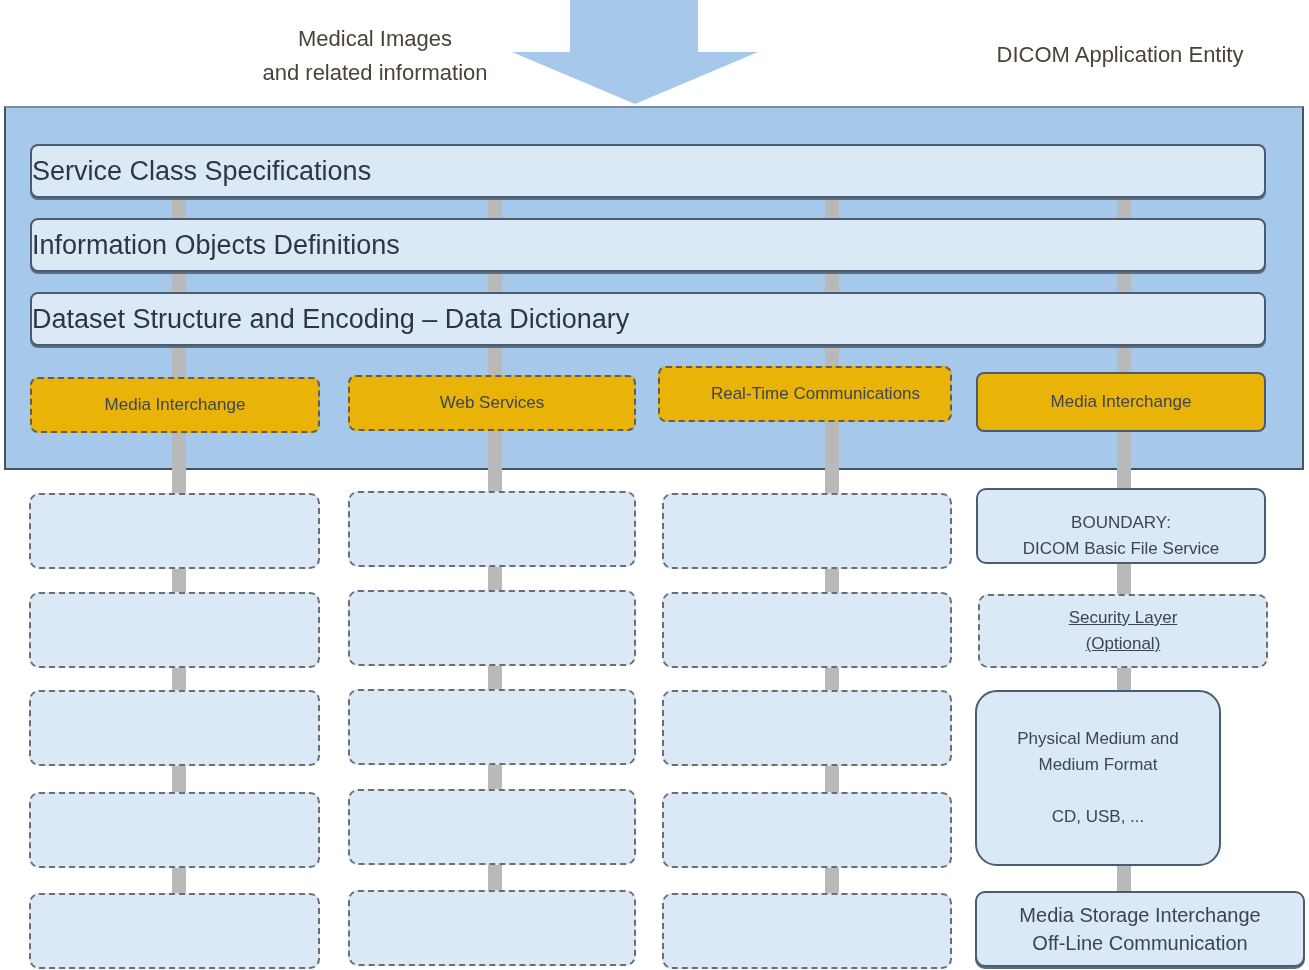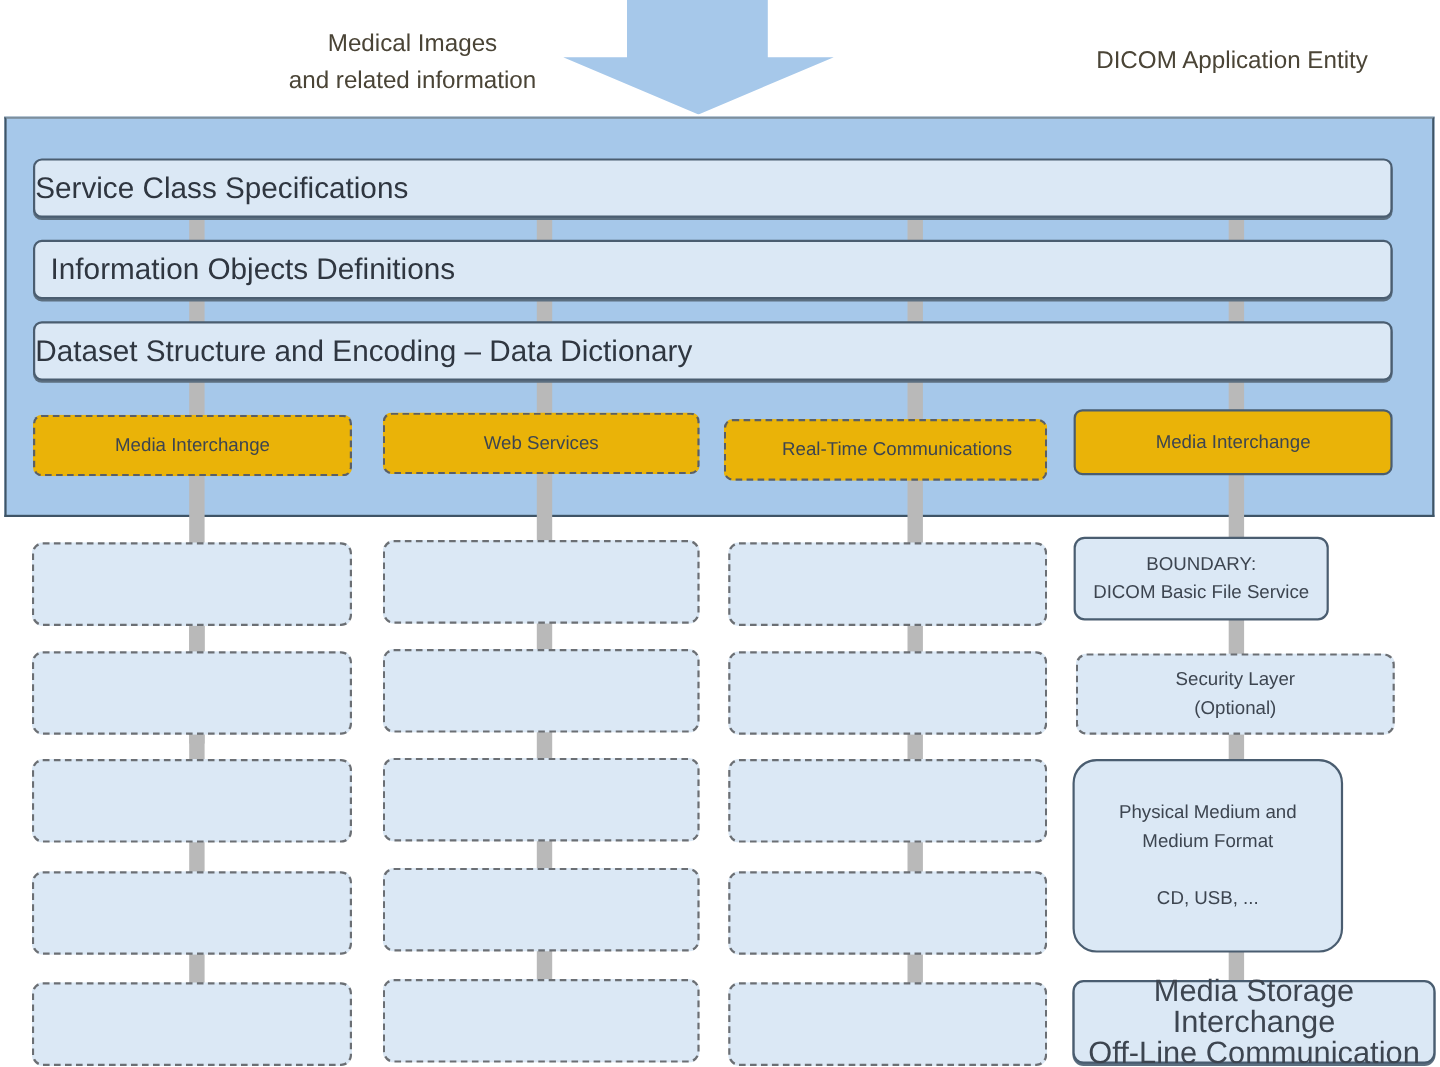--- a/index.html
+++ b/index.html
@@ -57,34 +57,34 @@
 
 <div class="abs conn" style="left:172px; top:196px; height:480px;"></div>
 <div class="abs conn" style="left:488px; top:196px; height:700px;"></div>
 <div class="abs conn" style="left:825px; top:196px; height:700px;"></div>
 <div class="abs conn" style="left:1117px; top:196px; height:700px;"></div>
 <div class="abs conn" style="left:172px; top:560px; height:340px;"></div>
 
 <div class="abs layer" style="top:144px;">
   <span>Service Class Specifications</span>
 </div>
-<div class="abs layer" style="top:218px;padding-left:14px;">
+<div class="abs layer" style="top:218px;">
   <span>Information Objects Definitions</span>
 </div>
 <div class="abs layer" style="top:292px;">
   <span>Dataset Structure and Encoding – Data Dictionary</span>
 </div>
 
 <div class="abs proto dashed" style="left:30px; top:377px; width:290px;">
   <span>Media Interchange</span>
 </div>
 <div class="abs proto dashed" style="left:348px; top:375px; width:288px;">
   <span>Web Services</span>
 </div>
-<div class="abs proto dashed" style="left:658px; top:381px; width:294px;padding-left:21px;">
+<div class="abs proto dashed" style="left:658px; top:366px; width:294px;padding-left:21px;">
   <span>Real-Time Communications</span>
 </div>
 <div class="abs proto solid" style="left:976px; top:372px; width:290px; height:60px;">
   <span>Media Interchange</span>
 </div>
 
 <div class="abs cell" style="left:29px; top:493px; width:291px;"></div>
 <div class="abs cell" style="left:29px; top:592px; width:291px;"></div>
 <div class="abs cell" style="left:29px; top:690px; width:291px;"></div>
 <div class="abs cell" style="left:29px; top:792px; width:291px;"></div>
@@ -95,30 +95,30 @@
 <div class="abs cell" style="left:348px; top:689px; width:288px;"></div>
 <div class="abs cell" style="left:348px; top:789px; width:288px;"></div>
 <div class="abs cell" style="left:348px; top:890px; width:288px;"></div>
 
 <div class="abs cell" style="left:662px; top:493px; width:290px;"></div>
 <div class="abs cell" style="left:662px; top:592px; width:290px;"></div>
 <div class="abs cell" style="left:662px; top:690px; width:290px;"></div>
 <div class="abs cell" style="left:662px; top:792px; width:290px;"></div>
 <div class="abs cell" style="left:662px; top:893px; width:290px;"></div>
 
-<div class="abs rbox" style="left:976px; top:488px; width:232px; height:76px;">
+<div class="abs rbox" style="left:976px; top:488px; width:290px; height:76px;justify-content:flex-end;">
   <div>BOUNDARY:</div>
   <div>DICOM Basic File Service</div>
 </div>
-<div class="abs rbox" style="left:978px; top:594px; width:290px; height:74px; border-style:dashed; border-color:#6b6f74;">
+<div class="abs rbox" style="left:978px; top:594px; width:290px; height:74px; border-style:dashed; border-color:#6b6f74;text-decoration:underline;">
   <div>Security Layer</div>
   <div>(Optional)</div>
 </div>
 <div class="abs rbox" style="left:975px; top:690px; width:246px; height:176px; border-radius:22px;">
   <div>Physical Medium and</div>
   <div>Medium Format</div>
   <div style="height:26px;"></div>
   <div>CD, USB, ...</div>
 </div>
-<div class="abs rbox" style="left:975px; top:891px; width:330px; height:76px; font-size:28px; line-height:28px; box-shadow:0 2px 0 #5c6f80;">
+<div class="abs rbox" style="left:975px; top:891px; width:330px; height:76px; font-size:20px; line-height:28px; box-shadow:0 2px 0 #5c6f80;">
   <div>Media Storage Interchange</div>
   <div>Off-Line Communication</div>
 </div>
 
 </body></html>

